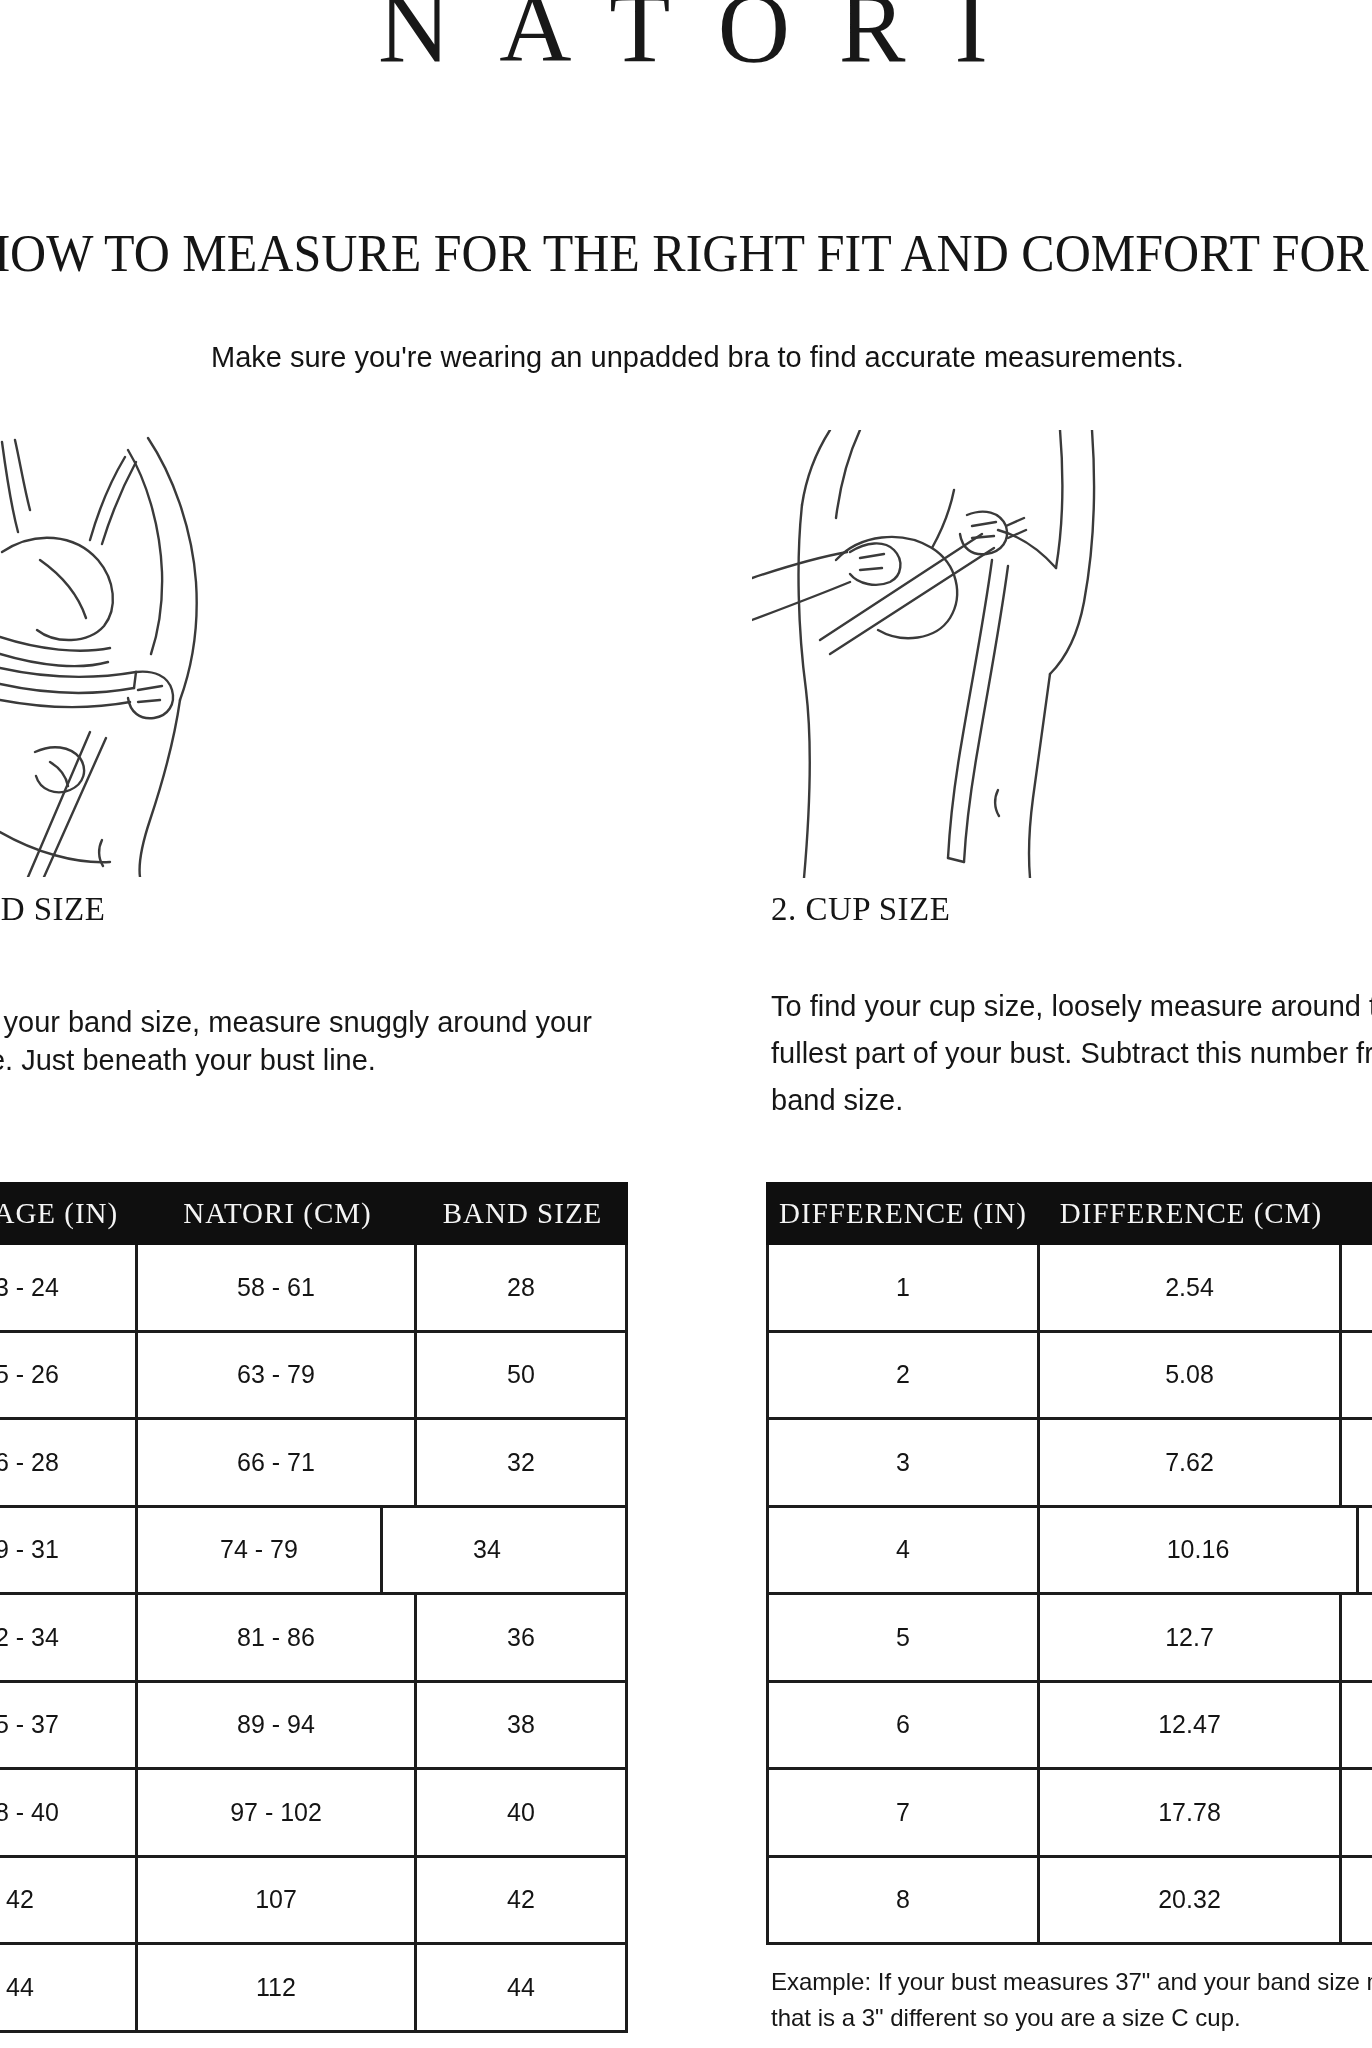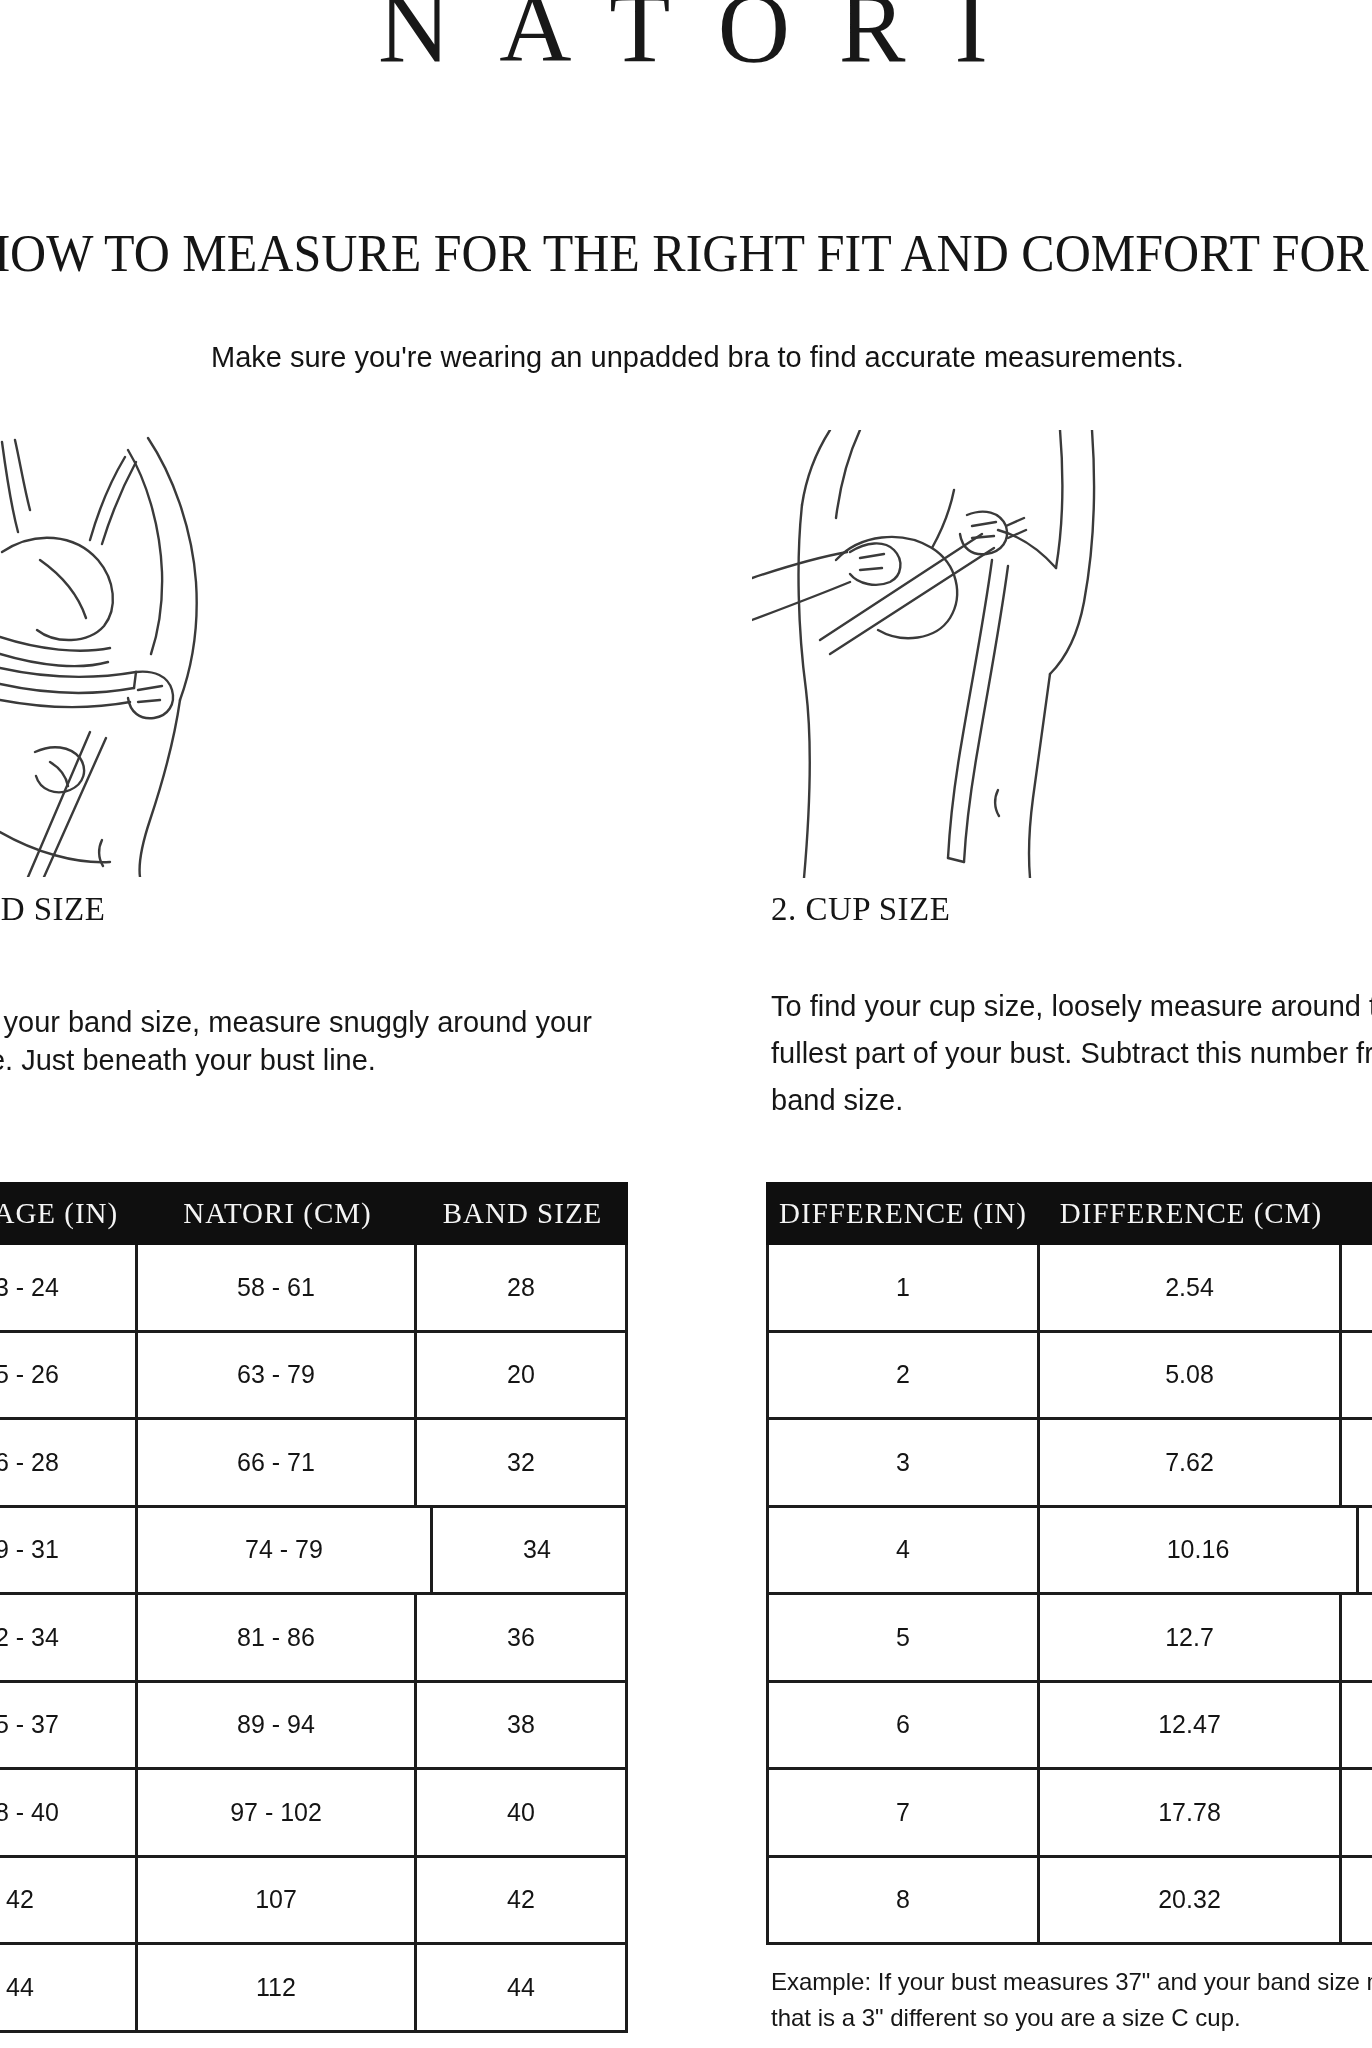--- a/index.html
+++ b/index.html
@@ -137,30 +137,30 @@
     </div>
     <div class="tbody">
       <div class="tr">
         <div class="td" style="width:233px">23 - 24</div>
         <div class="td" style="width:279px">58 - 61</div>
         <div class="td" style="width:208px">28</div>
       </div>
       <div class="tr">
         <div class="td" style="width:233px">25 - 26</div>
         <div class="td" style="width:279px">63 - 79</div>
-        <div class="td" style="width:208px">20</div>
+        <div class="td" style="width:208px">50</div>
       </div>
       <div class="tr">
         <div class="td" style="width:233px">26 - 28</div>
         <div class="td" style="width:279px">66 - 71</div>
         <div class="td" style="width:208px">32</div>
       </div>
       <div class="tr">
         <div class="td" style="width:233px">29 - 31</div>
-        <div class="td" style="width:295px">74 - 79</div>
+        <div class="td" style="width:245px">74 - 79</div>
         <div class="td" style="width:208px">34</div>
       </div>
       <div class="tr">
         <div class="td" style="width:233px">32 - 34</div>
         <div class="td" style="width:279px">81 - 86</div>
         <div class="td" style="width:208px">36</div>
       </div>
       <div class="tr">
         <div class="td" style="width:233px">35 - 37</div>
         <div class="td" style="width:279px">89 - 94</div>

